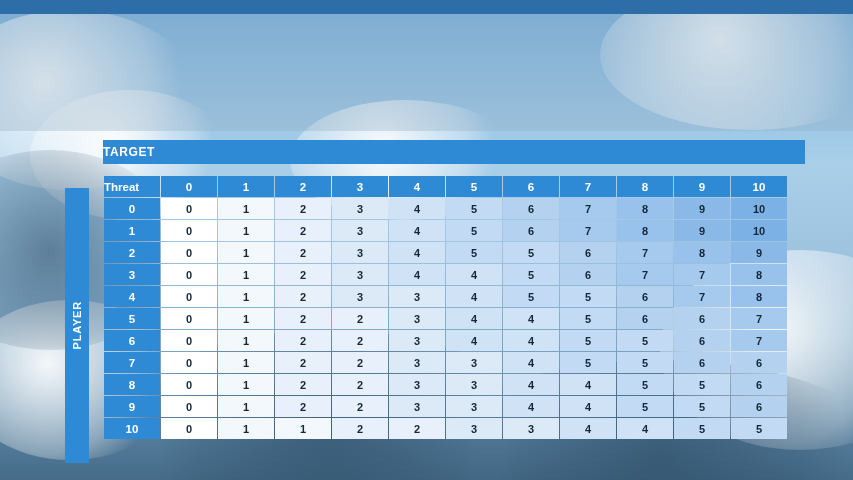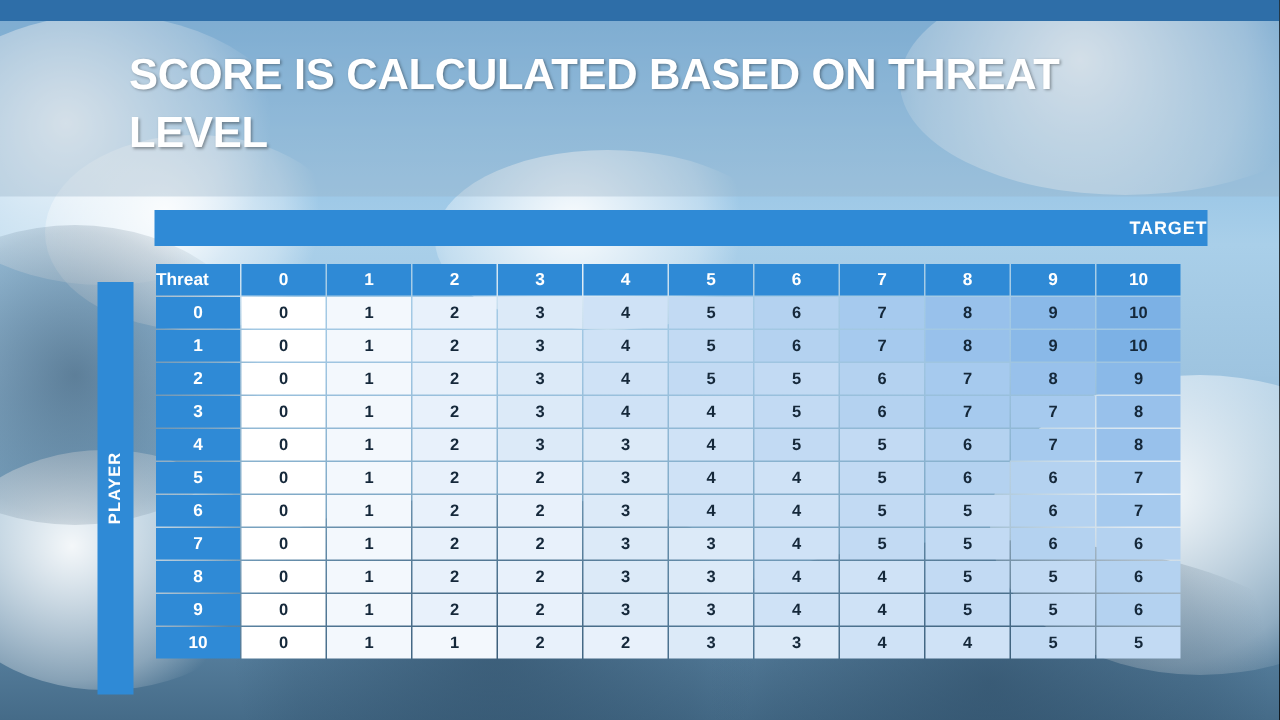--- a/index.html
+++ b/index.html
@@ -55,21 +55,21 @@
     position: absolute;
     left: 103px; top: 140px;
     width: 702px; height: 24px;
     background: #2f8ad6;
     color: #fff;
     font-size: 12px;
     font-weight: bold;
     letter-spacing: 0.6px;
     display: flex;
     align-items: center;
-    justify-content: flex-end;
+    justify-content: flex-start;
   }
   .player-bar {
     position: absolute;
     left: 65px; top: 188px;
     width: 24px; height: 275px;
     background: #2f8ad6;
     color: #fff;
     font-size: 11px;
     font-weight: bold;
     letter-spacing: 0.8px;
@@ -152,21 +152,20 @@
   <div class="cloud" style="left:600px; top:-20px; width:300px; height:150px;"></div>
   <div class="cloud" style="left:660px; top:250px; width:280px; height:200px;"></div>
   <div class="cloud" style="left:-40px; top:300px; width:220px; height:160px;"></div>
   <div class="dark-cloud" style="left:120px; top:330px; width:420px; height:200px;"></div>
   <div class="dark-cloud" style="left:430px; top:360px; width:460px; height:190px;"></div>
   <div class="dark-cloud" style="left:-80px; top:150px; width:260px; height:200px;"></div>
 
   <div class="topbar"></div>
   <div class="header-band"></div>
 
-  <div class="title">SCORE IS CALCULATED BASED ON THREAT LEVEL</div>
 
   <div class="target-bar">
     <span>TARGET</span>
   </div>
 
   <div class="player-bar">
     <span>PLAYER</span>
   </div>
 
   <table class="matrix">

